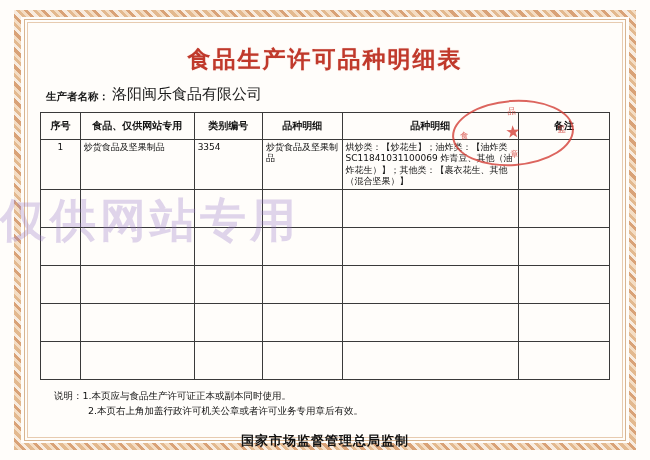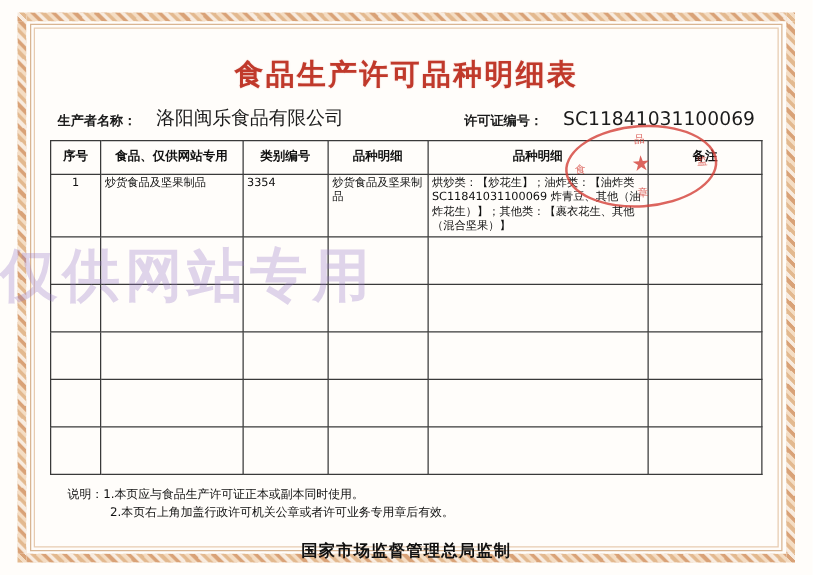--- a/index.html
+++ b/index.html
@@ -79,21 +79,20 @@
     align-items: flex-end;
     font-size: 10px;
     color: #1b1b1b;
     margin-bottom: 8px;
     padding: 0 6px;
   }
   .meta-item {
     display: flex;
     align-items: flex-end;
     white-space: nowrap;
-    gap: 13px;
   }
   .meta-label {
     font-weight: bold;
     font-size: 10.5px;
   }
   .meta-value {
     font-size: 15px;
     margin-left: 3px;
     padding-bottom: 0px;
   }
@@ -216,24 +215,20 @@
   <div class="frame-inner2"></div>
 
   <div class="content">
 
     <div class="doc-title">食品生产许可品种明细表</div>
 
     <div class="meta-row">
       <div class="meta-item">
         <span class="meta-label">生产者名称：</span>
         <span class="meta-value">洛阳闽乐食品有限公司</span>
-      </div>
-      <div class="meta-item">
-        <span class="meta-label">许可证编号：</span>
-        <span class="meta-value">SC11841031100069</span>
       </div>
     </div>
 
     <table class="main-table">
       <colgroup>
         <col style="width:7%">
         <col style="width:20%">
         <col style="width:12%">
         <col style="width:14%">
         <col style="width:31%">

